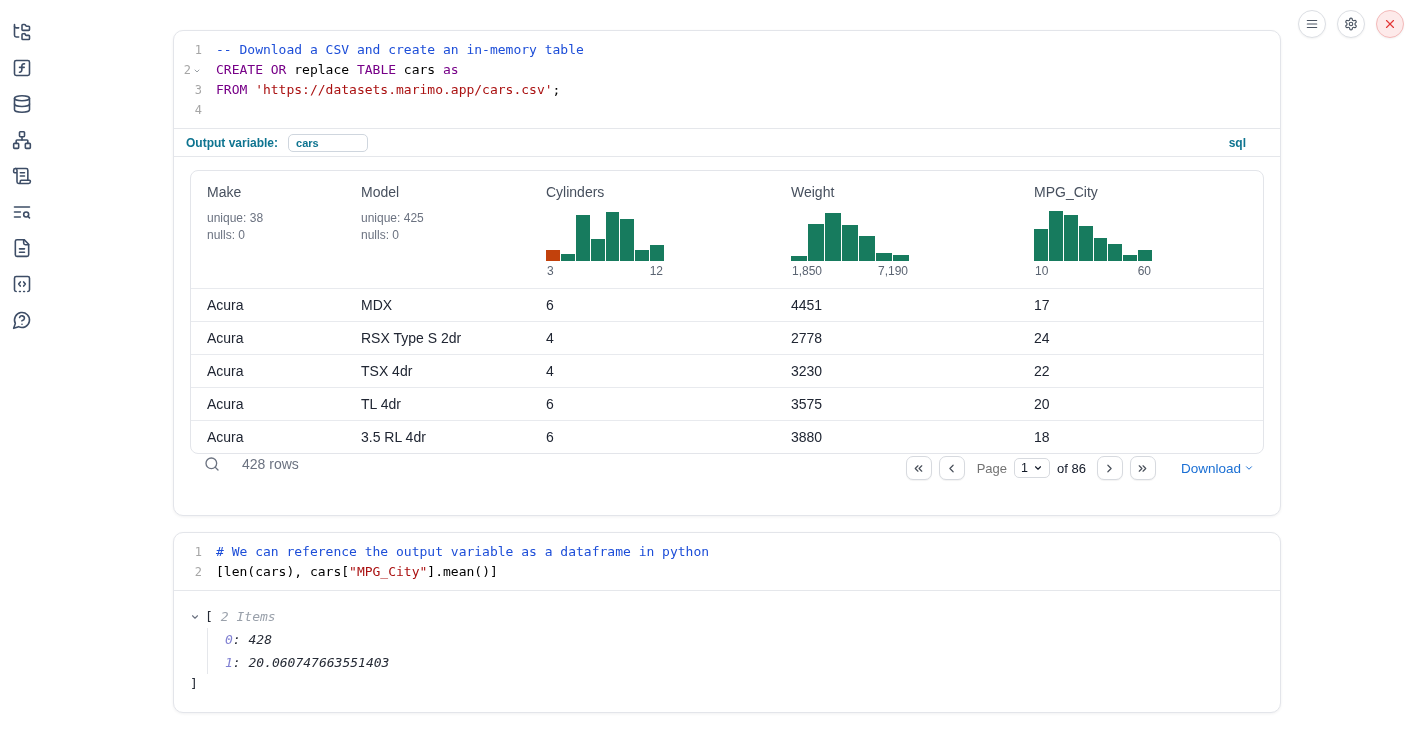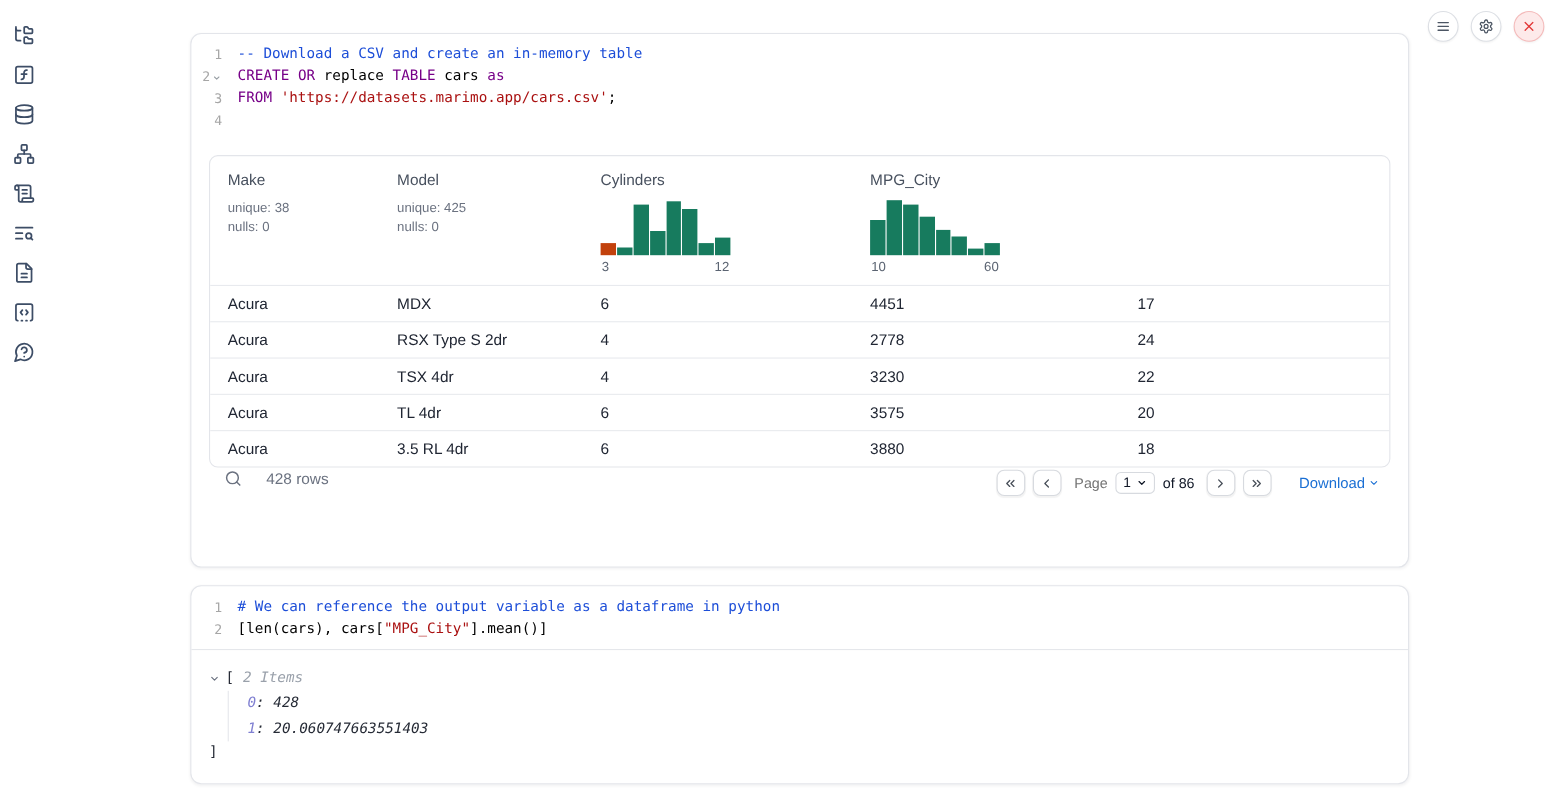--- a/index.html
+++ b/index.html
@@ -204,20 +204,25 @@
       </div>
       <div class="code-line">
         <span class="gutter">3</span>
         <span class="code-text"><span class="tok-kw">FROM</span><span class="tok-pl"> </span><span class="tok-str">'https://datasets.marimo.app/cars.csv'</span><span class="tok-pl">;</span></span>
       </div>
       <div class="code-line">
         <span class="gutter">4</span>
       </div>
     </div>
 
+  <div class="meta-bar">
+    <span class="meta-label">Output variable:</span>
+    <input class="meta-input" type="text" value="cars" style="">
+    <span class="lang-badge">sql</span>
+  </div>
 
   <div class="cell-output">
     <div class="table-card">
       <div class="table-header" id="table-header">
           <div class="th-cell">
             <div class="th-name">Make</div>
             <div class="th-stats">
               <div>unique: 38</div>
               <div>nulls: 0</div>
             </div>
@@ -238,20 +243,38 @@
                 <div class="hist-bar" style="height: 88%; background: rgb(23, 123, 94);"></div>
                 <div class="hist-bar" style="height: 42%; background: rgb(23, 123, 94);"></div>
                 <div class="hist-bar" style="height: 95%; background: rgb(23, 123, 94);"></div>
                 <div class="hist-bar" style="height: 80%; background: rgb(23, 123, 94);"></div>
                 <div class="hist-bar" style="height: 22%; background: rgb(23, 123, 94);"></div>
                 <div class="hist-bar" style="height: 30%; background: rgb(23, 123, 94);"></div>
               </div>
               <div class="hist-labels">
                 <span>3</span>
                 <span>12</span>
+              </div>
+            </div>
+          </div>
+          <div class="th-cell">
+            <div class="th-name">Weight</div>
+            <div class="hist">
+              <div class="hist-bars">
+                <div class="hist-bar" style="height: 10%; background: rgb(23, 123, 94);"></div>
+                <div class="hist-bar" style="height: 72%; background: rgb(23, 123, 94);"></div>
+                <div class="hist-bar" style="height: 93%; background: rgb(23, 123, 94);"></div>
+                <div class="hist-bar" style="height: 70%; background: rgb(23, 123, 94);"></div>
+                <div class="hist-bar" style="height: 48%; background: rgb(23, 123, 94);"></div>
+                <div class="hist-bar" style="height: 15%; background: rgb(23, 123, 94);"></div>
+                <div class="hist-bar" style="height: 12%; background: rgb(23, 123, 94);"></div>
+              </div>
+              <div class="hist-labels">
+                <span>1,850</span>
+                <span>7,190</span>
               </div>
             </div>
           </div>
           <div class="th-cell">
             <div class="th-name">MPG_City</div>
             <div class="hist">
               <div class="hist-bars">
                 <div class="hist-bar" style="height: 62%; background: rgb(23, 123, 94);"></div>
                 <div class="hist-bar" style="height: 97%; background: rgb(23, 123, 94);"></div>
                 <div class="hist-bar" style="height: 88%; background: rgb(23, 123, 94);"></div>

